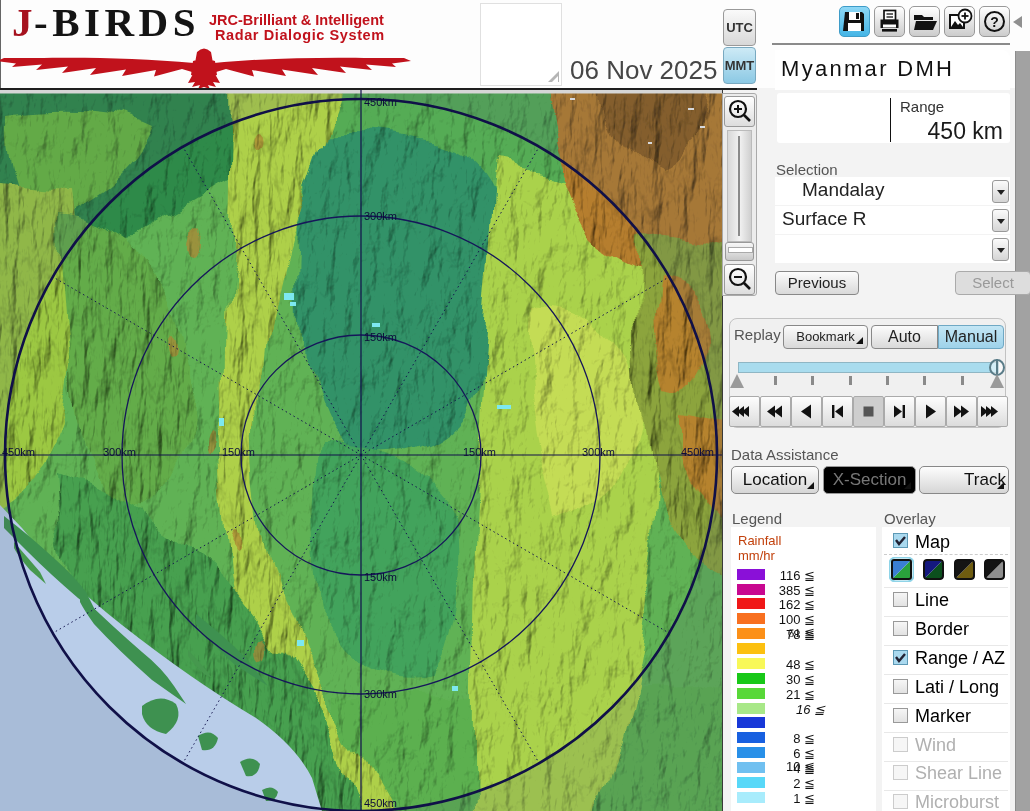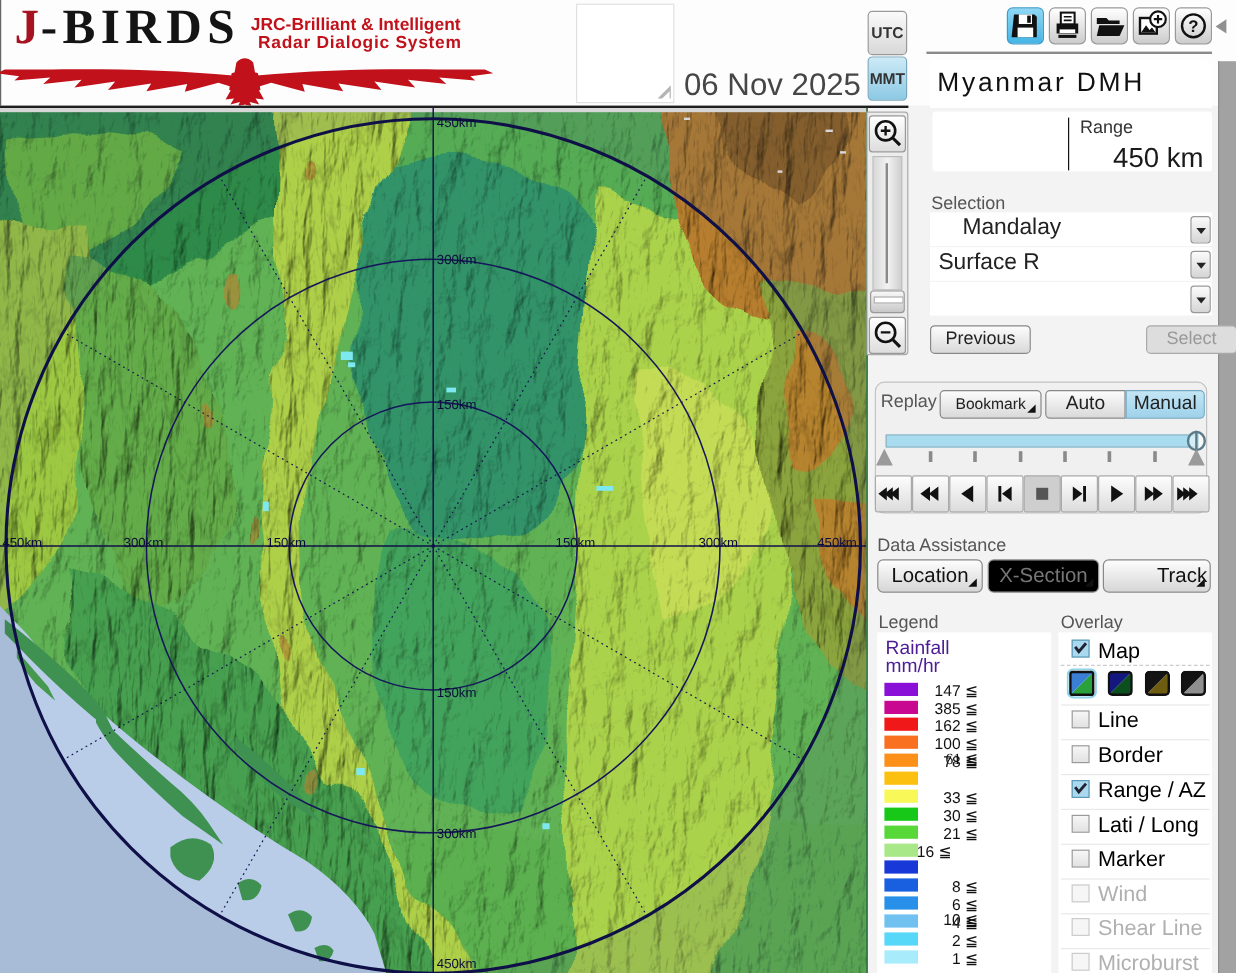--- a/index.html
+++ b/index.html
@@ -57,21 +57,21 @@
 #pb5{background:#cecece;}
 
 #dalab{left:731px;top:446px;font-size:15px;color:#555;}
 .dabtn{top:466px;height:28px;border:1px solid #888;border-radius:5px;background:linear-gradient(#fdfdfd,#d6d6d6);box-sizing:border-box;text-align:center;font-size:17px;color:#111;line-height:26px;}
 #dab1{left:731px;width:88px;}
 #dab2{left:823px;width:93px;background:#000000;color:#777;border-color:#999;}
 #dab3{left:919px;width:90px;padding-left:42px;}
 
 #leglab{left:732px;top:510px;font-size:15px;color:#555;}
 #legbox{left:731px;top:527px;width:145px;height:284px;background:#fff;}
-#rainlab{left:738px;top:533px;font-size:16px;color:#4c1d95;line-height:15px;}
+#rainlab{left:738px;top:533px;font-size:13px;color:#c2410c;line-height:15px;}
 .sw{left:737px;width:28px;height:11px;}
 .swlab{width:60px;text-align:right;font-size:13px;color:#111;}
 
 #ovlab{left:884px;top:510px;font-size:15px;color:#555;}
 #ovbox{left:882px;top:527px;width:128px;height:284px;background:#fff;}
 .cb{left:893px;width:15px;height:15px;border:1px solid #999;background:linear-gradient(#f6f6f6,#e2e2e2);box-sizing:border-box;}
 .cbchecked{background:#aad9ef;border-color:#5d99b5;}
 .cblab{left:915px;font-size:18px;color:#000;}
 .cbdis{color:#b0b0b0;}
 .ovsep{left:884px;width:124px;height:1px;background:#e8e8e8;}
@@ -352,39 +352,39 @@
   <div class="abs" id="dalab">Data Assistance</div>
   <div class="abs dabtn cornertri" id="dab1">Location</div>
   <div class="abs dabtn cornertri" id="dab2">X-Section</div>
   <div class="abs dabtn cornertri" id="dab3">Track</div>
 
   <div class="abs" id="leglab">Legend</div>
   <div class="abs" id="legbox"></div>
   <div class="abs" id="rainlab">Rainfall<br>mm/hr</div>
   <div id="swatches">
       <div class="abs sw" style="top:568.7px;background:#8a10d8"></div>
-      <div class="abs swlab" style="left:755px;top:567.7px;">147 ≦</div>
+      <div class="abs swlab" style="left:755px;top:567.7px;">116 ≦</div>
       <div class="abs sw" style="top:583.6px;background:#c80890"></div>
       <div class="abs swlab" style="left:755px;top:582.6px;">385 ≦</div>
       <div class="abs sw" style="top:598.4px;background:#f01818"></div>
       <div class="abs swlab" style="left:755px;top:597.4px;">162 ≦</div>
       <div class="abs sw" style="top:613.3px;background:#f87020"></div>
       <div class="abs swlab" style="left:755px;top:612.3px;">100 ≦</div>
       <div class="abs sw" style="top:628.2px;background:#fc9018"></div>
       <div class="abs swlab" style="left:755px;top:627.2px;">78 ≦</div>
       <div class="abs sw" style="top:643.1px;background:#fcc010"></div>
       <div class="abs swlab" style="left:755px;top:625px;font-family:Liberation Serif, serif;">61 ≦</div>
       <div class="abs sw" style="top:657.9px;background:#f8f858"></div>
-      <div class="abs swlab" style="left:755px;top:656.9px;">33 ≦</div>
+      <div class="abs swlab" style="left:755px;top:656.9px;">48 ≦</div>
       <div class="abs sw" style="top:672.8px;background:#18c818"></div>
       <div class="abs swlab" style="left:755px;top:671.8px;">30 ≦</div>
       <div class="abs sw" style="top:687.7px;background:#58d838"></div>
       <div class="abs swlab" style="left:755px;top:686.7px;">21 ≦</div>
       <div class="abs sw" style="top:702.5px;background:#a8e888"></div>
-      <div class="abs swlab" style="left:733px;top:701.5px;">16 ≦</div>
+      <div class="abs swlab" style="left:765px;top:701.5px;font-style:italic;">16 ≦</div>
       <div class="abs sw" style="top:717.4px;background:#1838d8"></div>
       <div class="abs swlab" style="left:755px;top:716.4px;margin-top:43px;">10 ≦</div>
       <div class="abs sw" style="top:732.3px;background:#1860e0"></div>
       <div class="abs swlab" style="left:755px;top:731.3px;">8 ≦</div>
       <div class="abs sw" style="top:747.1px;background:#2890e8"></div>
       <div class="abs swlab" style="left:755px;top:746.1px;">6 ≦</div>
       <div class="abs sw" style="top:762.0px;background:#70c0f0"></div>
       <div class="abs swlab" style="left:755px;top:761.0px;">4 ≦</div>
       <div class="abs sw" style="top:776.9px;background:#58d8f8"></div>
       <div class="abs swlab" style="left:755px;top:775.9px;">2 ≦</div>

